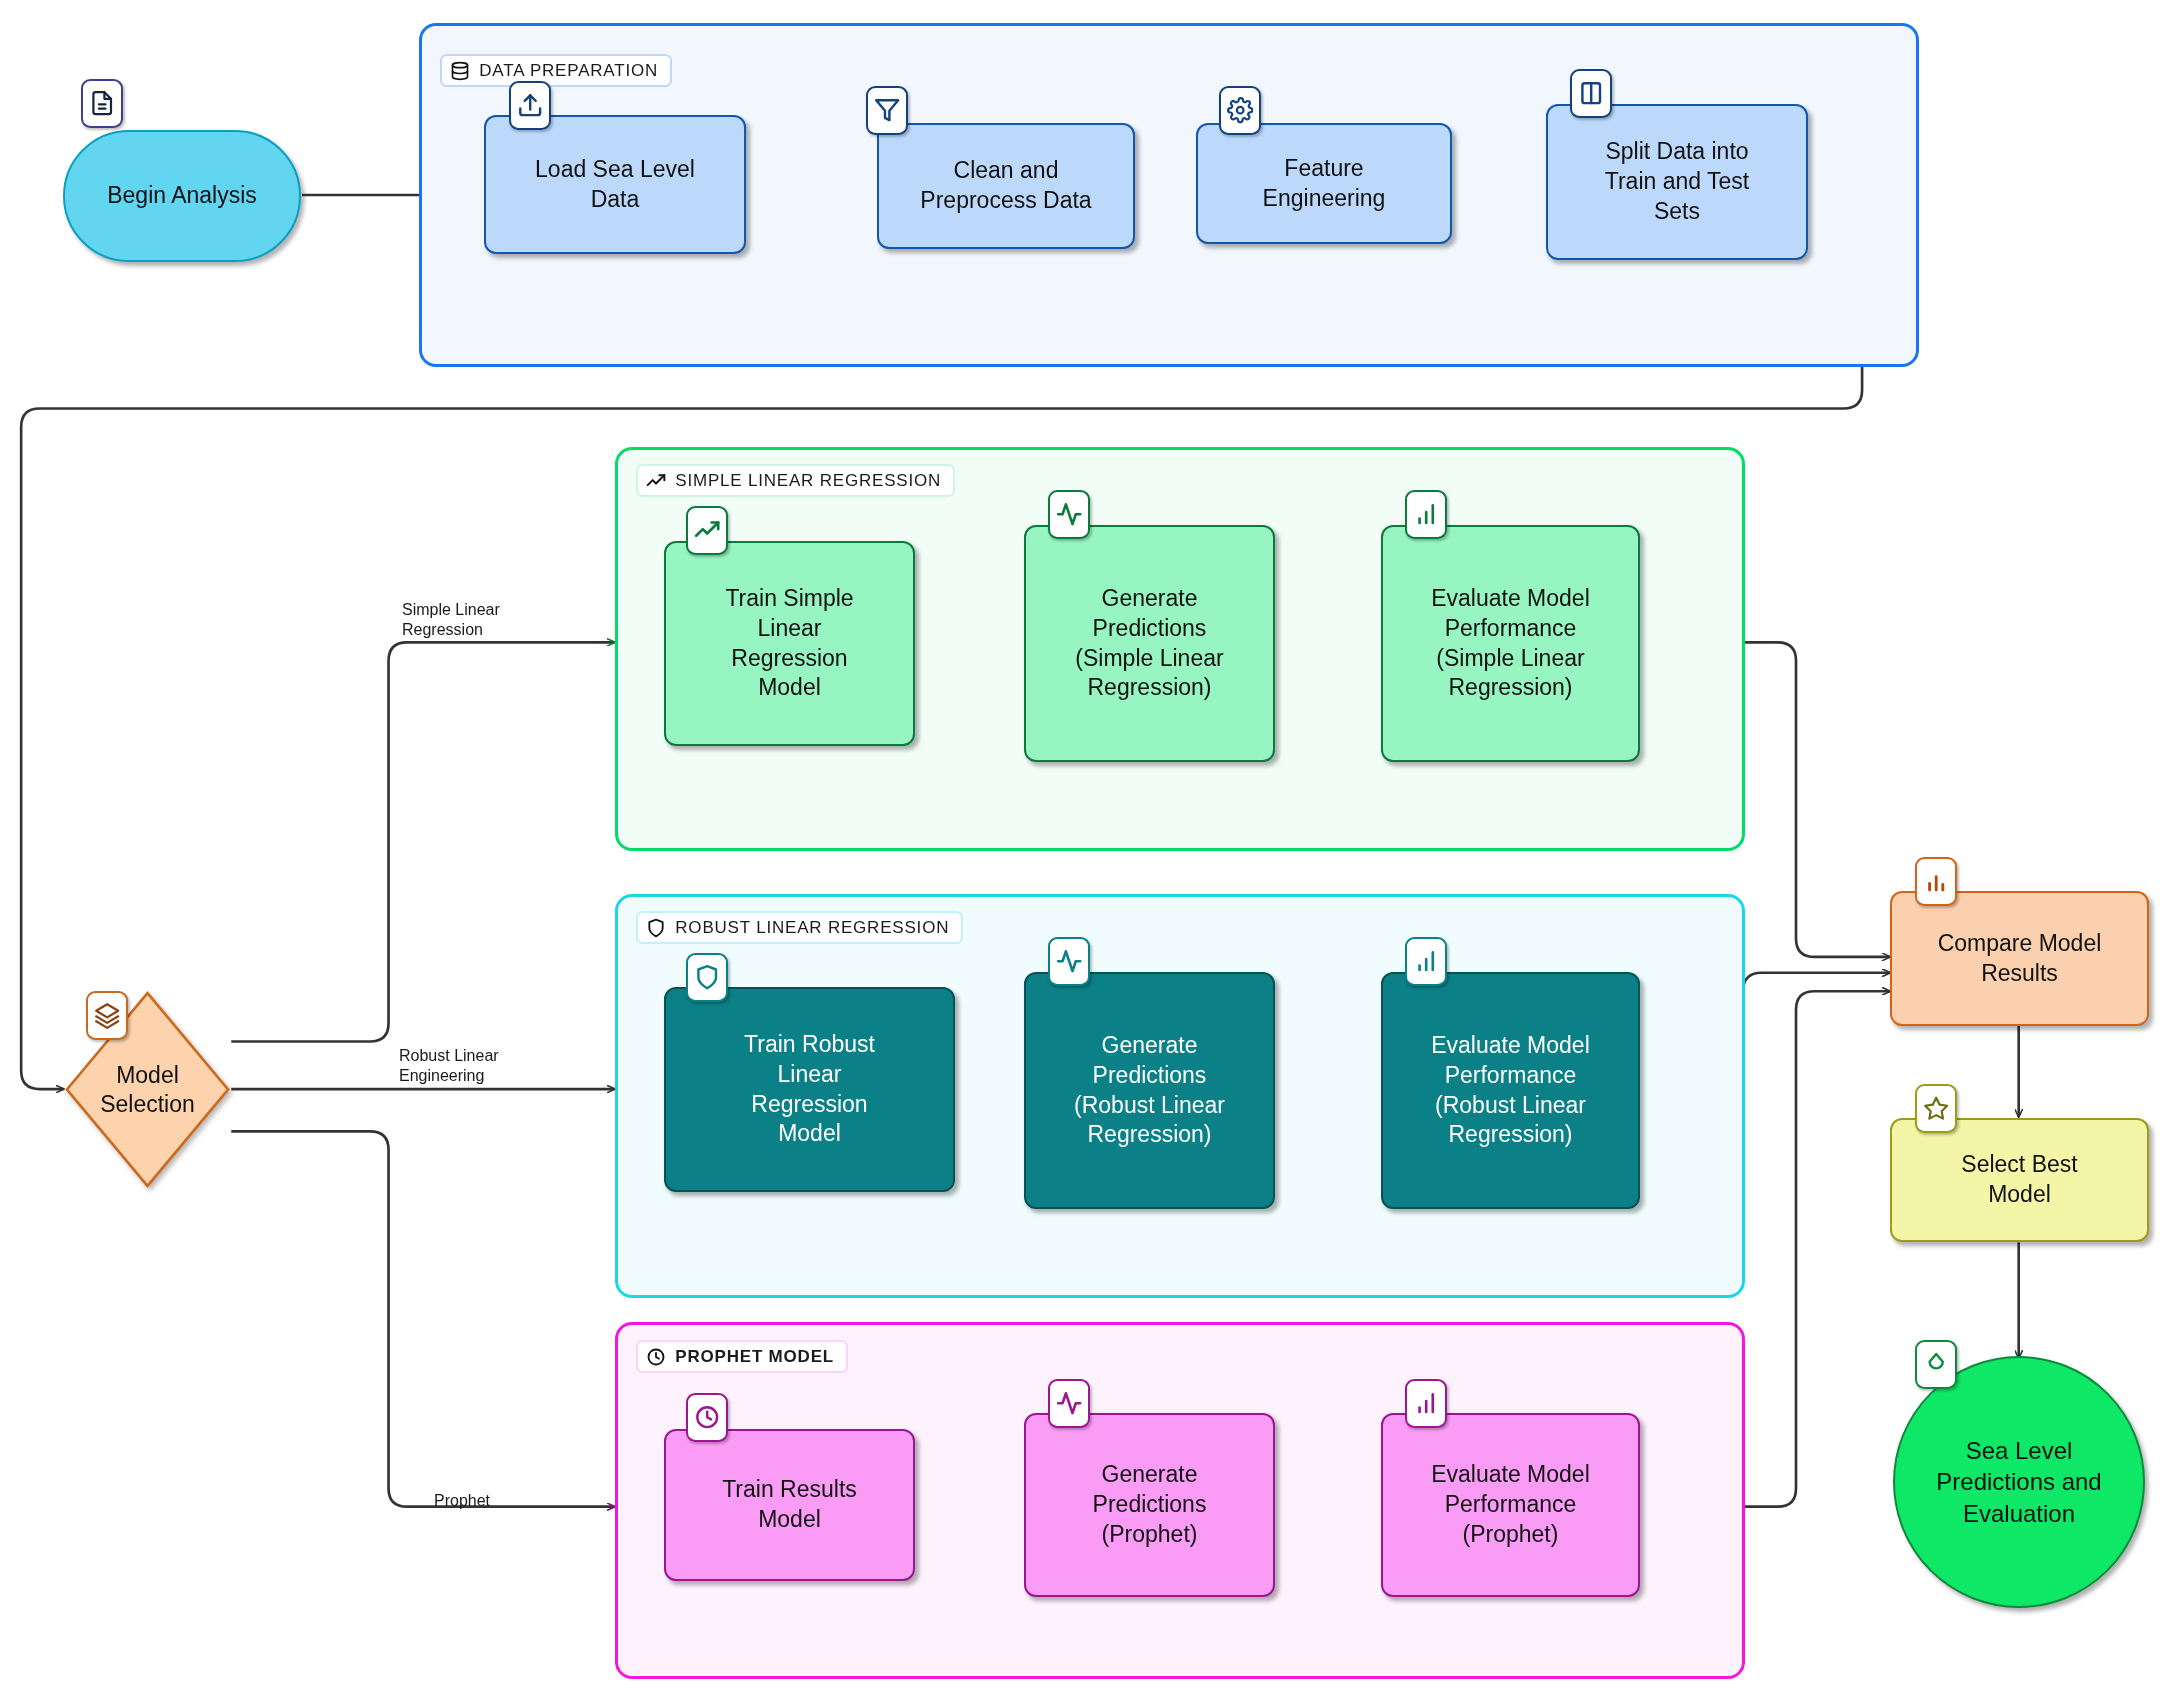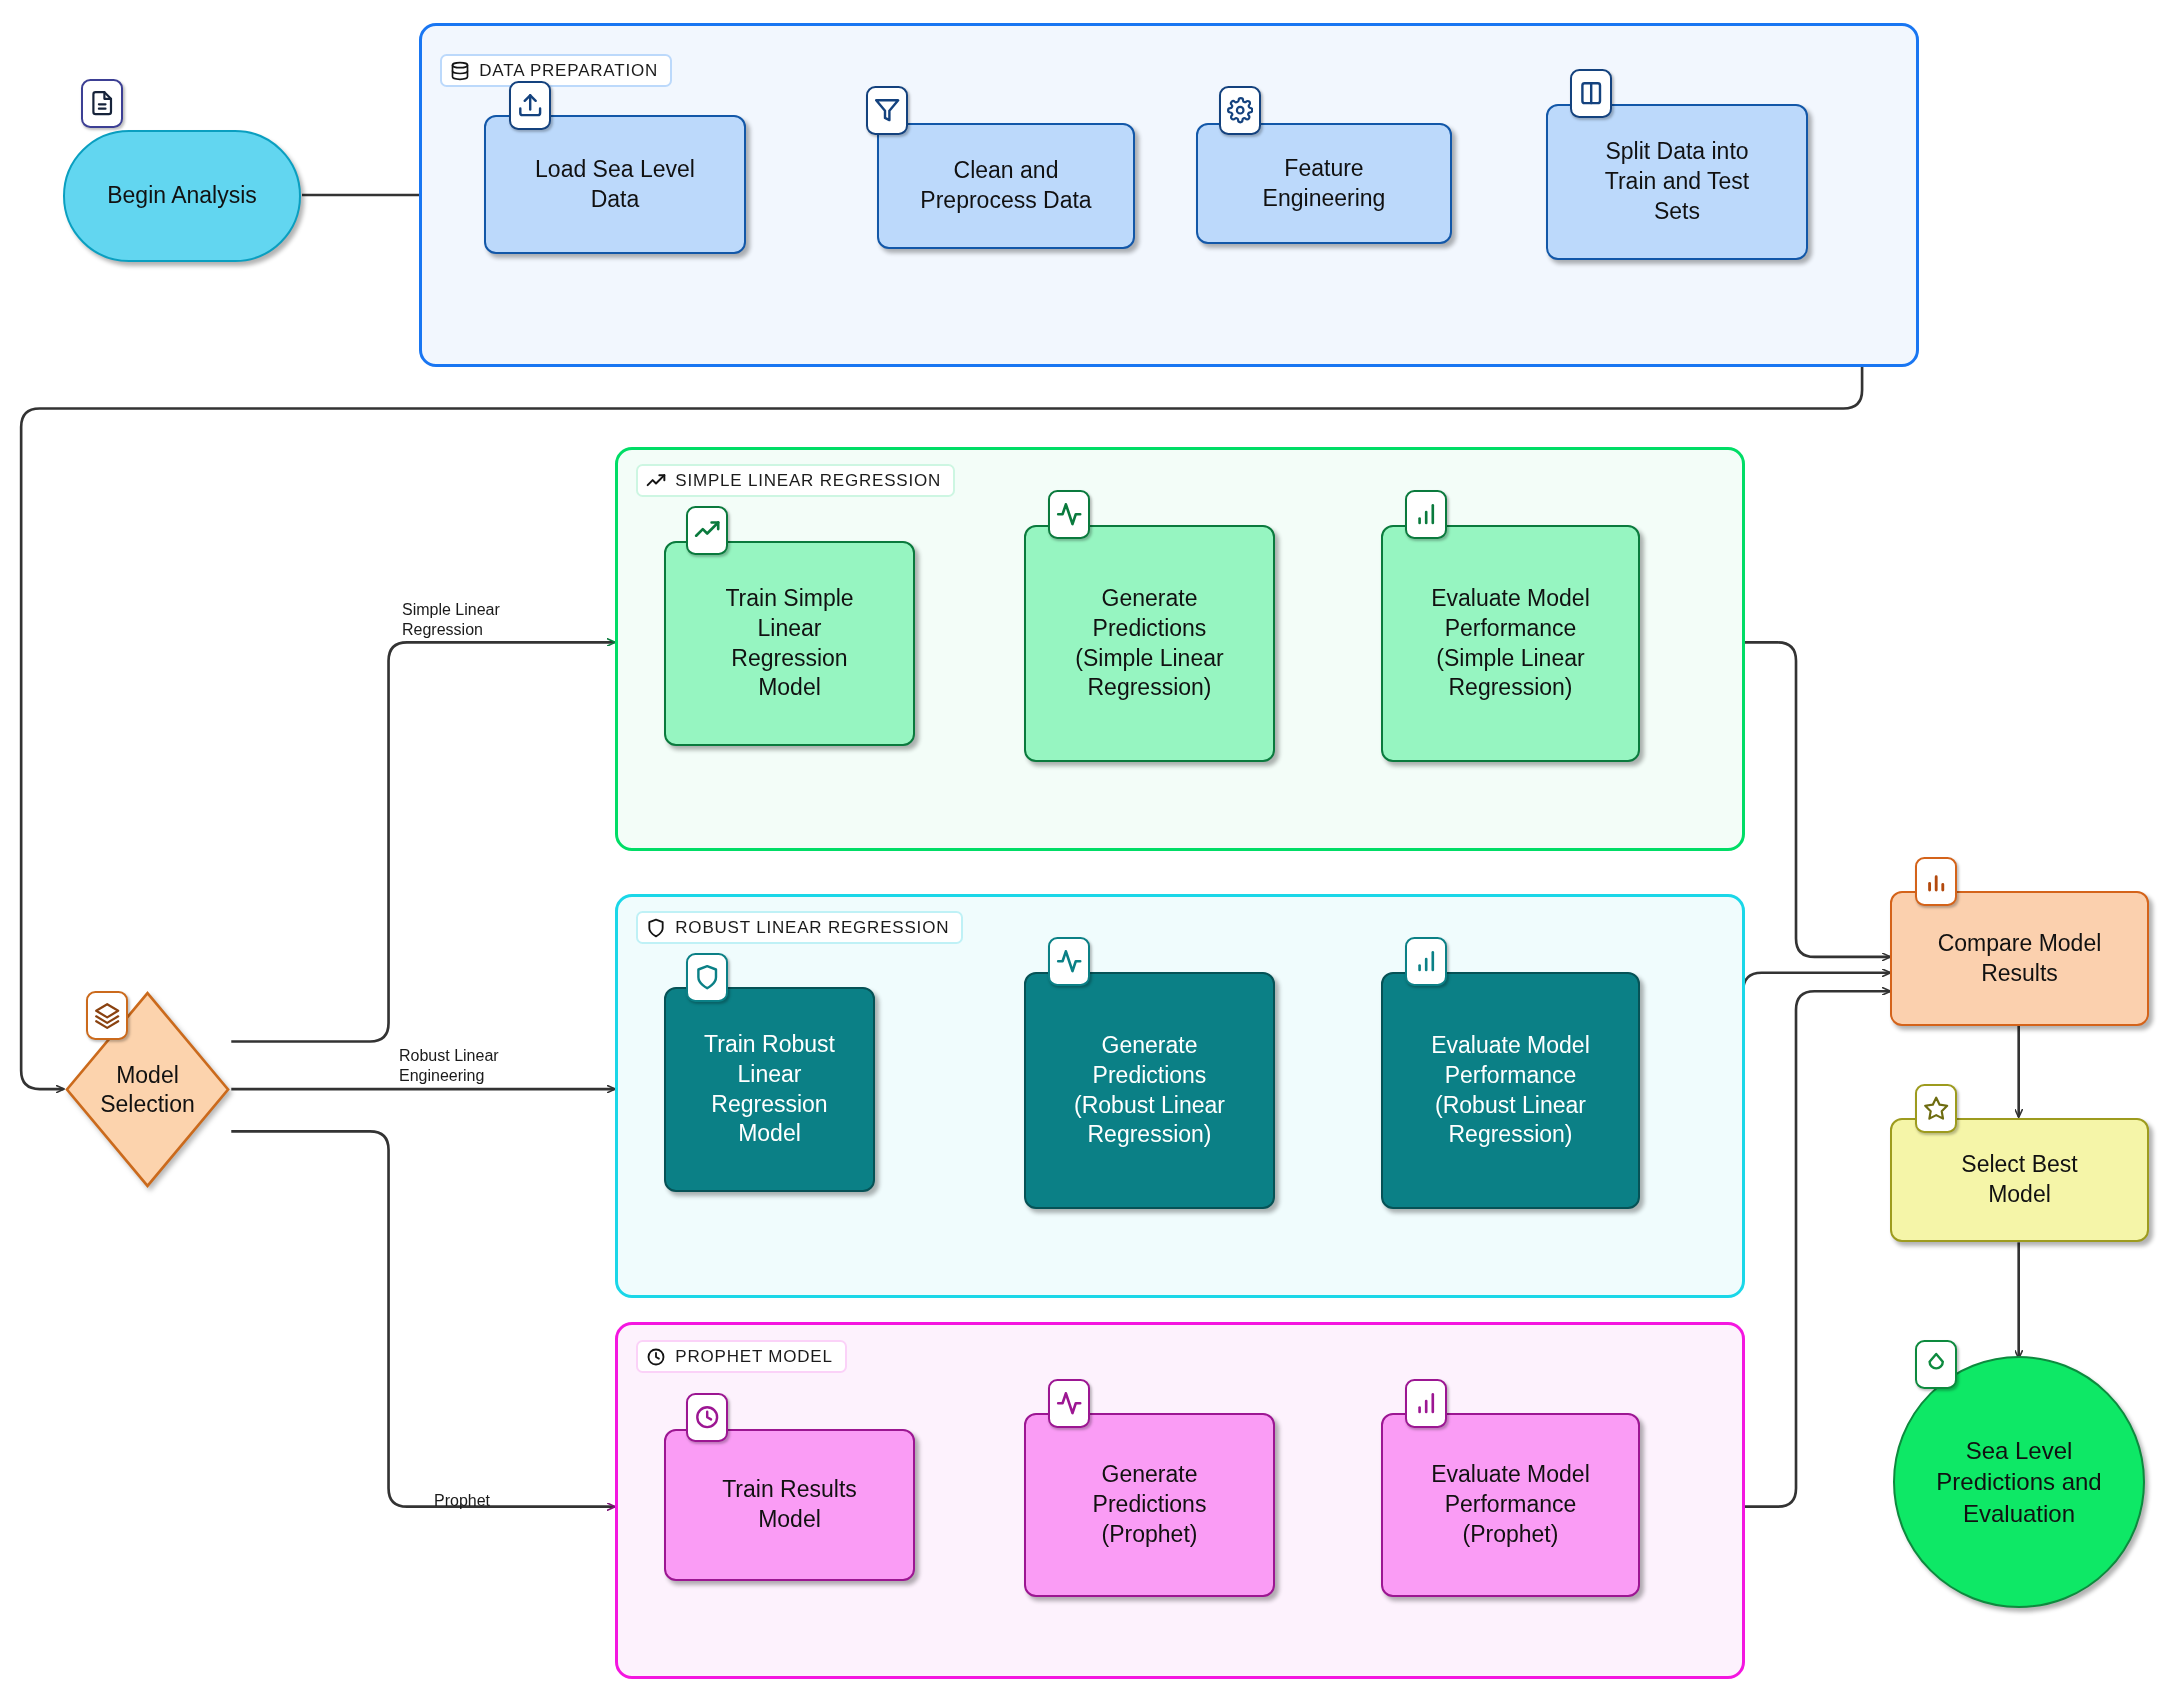--- a/index.html
+++ b/index.html
@@ -220,21 +220,21 @@
   <div class="cluster" style="left:615px;top:894px;width:1130px;height:404px;border:3.3px solid #1ad7e8;background:#f0fcfd;"></div>
   <div class="cluster-title" style="left:636px;top:911px;border:2px solid #bff1f6;">
     <span class="cicon">
       <svg viewBox="0 0 24 24" fill="none" stroke="#141414" stroke-width="2.2" stroke-linecap="round" stroke-linejoin="round">
         <path d="M12 22s8-4 8-10V5l-8-3-8 3v7c0 6 8 10 8 10z"></path>
       </svg>
     </span>
     <span>ROBUST LINEAR REGRESSION</span>
   </div>
 
-  <div class="node" style="left:664px;top:987px;width:211px;height:205px;background:#0b8086;border:2.6px solid #065256;color:#ffffff;">
+  <div class="node" style="left:664px;top:987px;width:291px;height:205px;background:#0b8086;border:2.6px solid #065256;color:#ffffff;">
     <span class="lbl">Train Robust
 Linear
 Regression
 Model</span>
   </div>
   <div class="badge" style="left:686px;top:953px;border:2.6px solid #0b8086;">
     <svg viewBox="0 0 24 24" fill="none" stroke="#0b8086" stroke-width="2.2" stroke-linecap="round" stroke-linejoin="round">
       <path d="M12 22s8-4 8-10V5l-8-3-8 3v7c0 6 8 10 8 10z"></path>
     </svg>
   </div>
@@ -259,21 +259,21 @@
   </div>
   <div class="badge" style="left:1405px;top:937px;border:2.6px solid #0b8086;">
     <svg viewBox="0 0 24 24" fill="none" stroke="#0b8086" stroke-width="2.4" stroke-linecap="round" stroke-linejoin="round">
       <line x1="6" y1="20" x2="6" y2="16"></line>
         <line x1="12" y1="20" x2="12" y2="10"></line>
         <line x1="18" y1="20" x2="18" y2="4"></line>
     </svg>
   </div>
 
   <div class="cluster" style="left:615px;top:1322px;width:1130px;height:357px;border:3.3px solid #f416e0;background:#fdf2fd;"></div>
-  <div class="cluster-title" style="left:636px;top:1340px;border:2px solid #fbd2f8;">
+  <div class="cluster-title" style="left:636px;top:1340px;border:2px solid #fbd2f8;font-weight:bold;">
     <span class="cicon">
       <svg viewBox="0 0 24 24" fill="none" stroke="#141414" stroke-width="2.2" stroke-linecap="round" stroke-linejoin="round">
         <circle cx="12" cy="12" r="9"></circle>
           <polyline points="12 7 12 12 15.5 14"></polyline>
       </svg>
     </span>
     <span>PROPHET MODEL</span>
   </div>
 
   <div class="node" style="left:664px;top:1429px;width:251px;height:152px;background:#fa9cf5;border:2.6px solid #9c1692;color:#111;">

